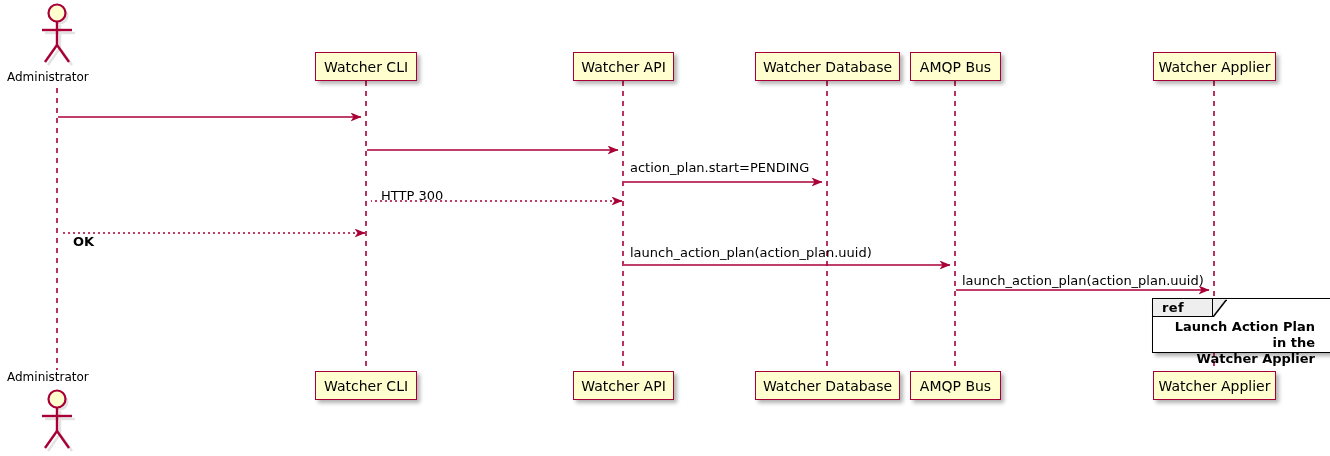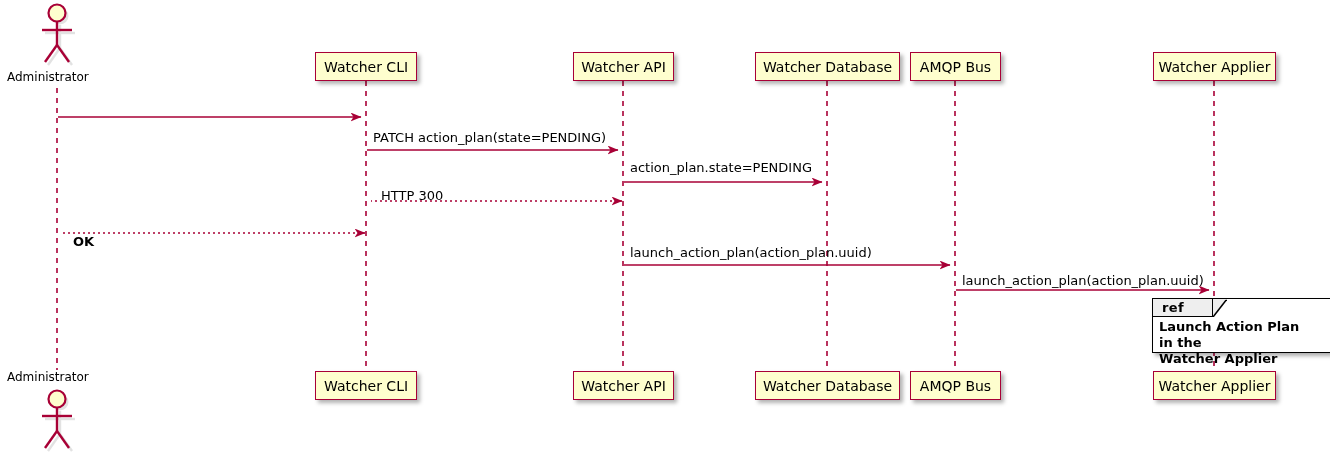--- a/index.html
+++ b/index.html
@@ -10,20 +10,21 @@
   }
   body {
     font-family: "DejaVu Sans", sans-serif;
   }
   #diagram {
     position: relative;
     width: 1330px;
     height: 456px;
     background: #FFFFFF;
     overflow: hidden;
+    text-align: right;
   }
   svg.layer {
     position: absolute;
     left: 0;
     top: 0;
     width: 1330px;
     height: 456px;
   }
   
   .participant {
@@ -193,23 +194,22 @@
   </div>
 
   <div class="actor-label" style="left:7px; top:71px;">
     <span>Administrator</span>
   </div>
   <div class="actor-label" style="left:7px; top:371px;">
     <span>Administrator</span>
   </div>
 
 
-  <div class="msg-label" style="left:373px; top:131px;">PATCH action_plan(state=PENDING)</div>
-
-  <div class="msg-label" style="left:630px; top:161px;">action_plan.state=PENDING</div>
+
+  <div class="msg-label" style="left:630px; top:161px;">action_plan.start=PENDING</div>
 
   <div class="msg-label" style="left:381px; top:189px;">HTTP 300</div>
 
   <div class="msg-label" style="left:73px; top:235px;font-weight:bold;">OK</div>
 
   <div class="msg-label" style="left:630px; top:246px;">launch_action_plan(action_plan.uuid)</div>
 
   <div class="msg-label" style="left:962px; top:274px;">launch_action_plan(action_plan.uuid)</div>
 
   <div class="ref-box" style="left:1152px; top:298px; width:200px; height:55px;">

